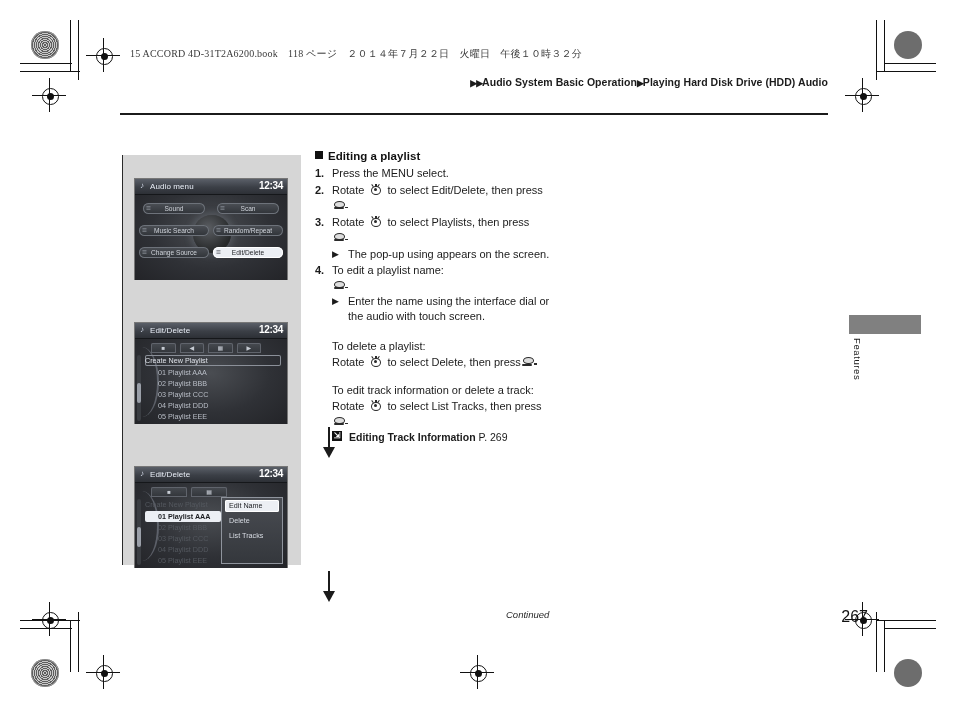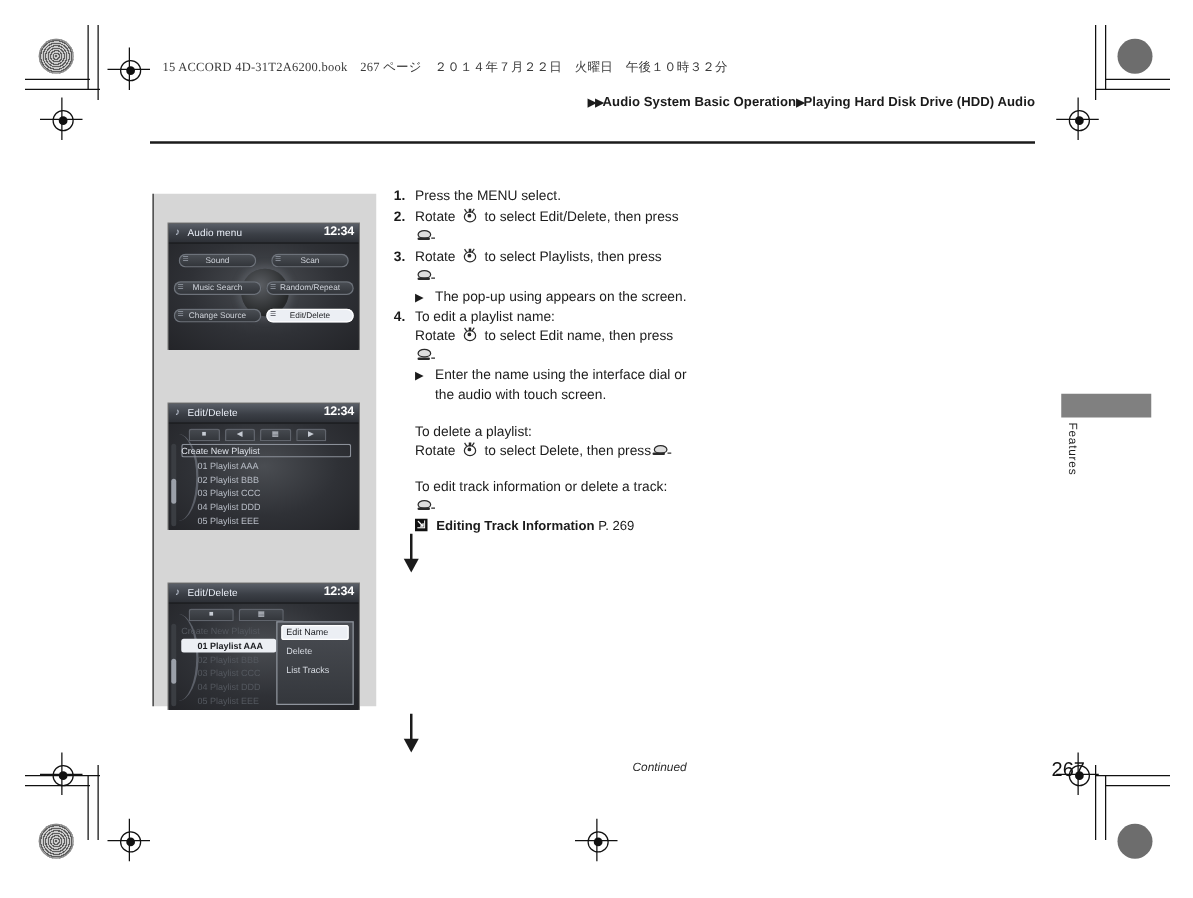--- a/index.html
+++ b/index.html
@@ -202,21 +202,21 @@
   <div class="cmark h" style="left:876px;top:71px;width:60px;"></div>
   <div class="cmark v" style="left:70px;top:620px;height:52px;"></div>
   <div class="cmark v" style="left:78px;top:612px;height:60px;"></div>
   <div class="cmark h" style="left:20px;top:628px;width:52px;"></div>
   <div class="cmark h" style="left:20px;top:620px;width:60px;"></div>
   <div class="cmark v" style="left:884px;top:620px;height:52px;"></div>
   <div class="cmark v" style="left:876px;top:612px;height:60px;"></div>
   <div class="cmark h" style="left:884px;top:628px;width:52px;"></div>
   <div class="cmark h" style="left:876px;top:620px;width:60px;"></div>
 
-  <div class="book-header">15 ACCORD 4D-31T2A6200.book　267 ページ　２０１４年７月２２日　火曜日　午後１０時３２分</div>
+  <div class="book-header">15 ACCORD 4D-31T2A6200.book　118 ページ　２０１４年７月２２日　火曜日　午後１０時３２分</div>
 
   <div class="breadcrumb"><span class="tri">▶▶</span><span>Audio System Basic Operation</span><span class="tri">▶</span><span>Playing Hard Disk Drive (HDD) Audio</span></div>
   <div class="rule"></div>
 
   <div class="shots-panel">
 
     <div class="shot s1">
       <div class="sbar">
         <span class="note">♪</span>
         <span class="ttl">Audio menu</span>
@@ -298,20 +298,21 @@
           <div class="pi sel">Edit Name</div>
           <div class="pi">Delete</div>
           <div class="pi">List Tracks</div>
         </div>
       </div>
     </div>
   </div>
 
   <div class="body-col">
 
+    <div class="sect-h"><span class="sq"></span><span>Editing a playlist</span></div>
 
     <div class="step">
       <span class="no">1.</span><span>Press the </span><span class="b">MENU</span><span> select.</span>
     </div>
 
     <div class="step">
       <span class="no">2.</span><span>Rotate </span><span class="ic-rot"><span class="l l1"></span><span class="l l2"></span><span class="l l3"></span><span class="c"></span><span class="d"></span></span><span> to select </span><span class="b">Edit/Delete</span><span>, then press</span>
       <div><span class="ic-press"><span class="cap"></span><span class="base"></span><span class="dash"></span></span></div>
     </div>
 
@@ -319,35 +320,35 @@
       <span class="no">3.</span><span>Rotate </span><span class="ic-rot"><span class="l l1"></span><span class="l l2"></span><span class="l l3"></span><span class="c"></span><span class="d"></span></span><span> to select </span><span class="b">Playlists</span><span>, then press</span>
       <div><span class="ic-press"><span class="cap"></span><span class="base"></span><span class="dash"></span></span></div>
     </div>
 
     <div class="sub" style="margin-left:17px;">
       <span class="tri">▶</span><span>The pop-up using appears on the screen.</span>
     </div>
 
     <div class="step">
       <span class="no">4.</span><span>To edit a playlist name:</span>
-      <div><span>Rotate </span><span class="ic-rot"><span class="l l1"></span><span class="l l2"></span><span class="l l3"></span><span class="c"></span><span class="d"></span></span><span> to select </span><span class="b">Edit name</span><span>, then press</span></div>
       <div><span class="ic-press"><span class="cap"></span><span class="base"></span><span class="dash"></span></span></div>
       <div class="sub" style="margin-left:0;">
         <span class="tri">▶</span><span>Enter the name using the interface dial or</span><br><span>the audio with touch screen.</span>
       </div>
     </div>
 
     <div class="gap"></div>
 
     <div class="para">To delete a playlist:</div>
     <div class="para"><span>Rotate </span><span class="ic-rot"><span class="l l1"></span><span class="l l2"></span><span class="l l3"></span><span class="c"></span><span class="d"></span></span><span> to select </span><span class="b">Delete</span><span>, then press</span><span class="ic-press"><span class="cap"></span><span class="base"></span><span class="dash"></span></span></div>
 
     <div class="gap"></div>
 
     <div class="para">To edit track information or delete a track:</div>
+    <div class="para"><span>Rotate </span><span class="ic-rot"><span class="l l1"></span><span class="l l2"></span><span class="l l3"></span><span class="c"></span><span class="d"></span></span><span> to select </span><span class="b">List Tracks</span><span>, then press</span></div>
     <div class="para"><span class="ic-press"><span class="cap"></span><span class="base"></span><span class="dash"></span></span></div>
 
     <div class="xref">
       <span class="xi">⇲</span><span class="xt">Editing Track Information</span> <span>P. 269</span>
     </div>
   </div>
 
   <div class="thumb-bar"></div>
   <div class="thumb-lbl">Features</div>
 

